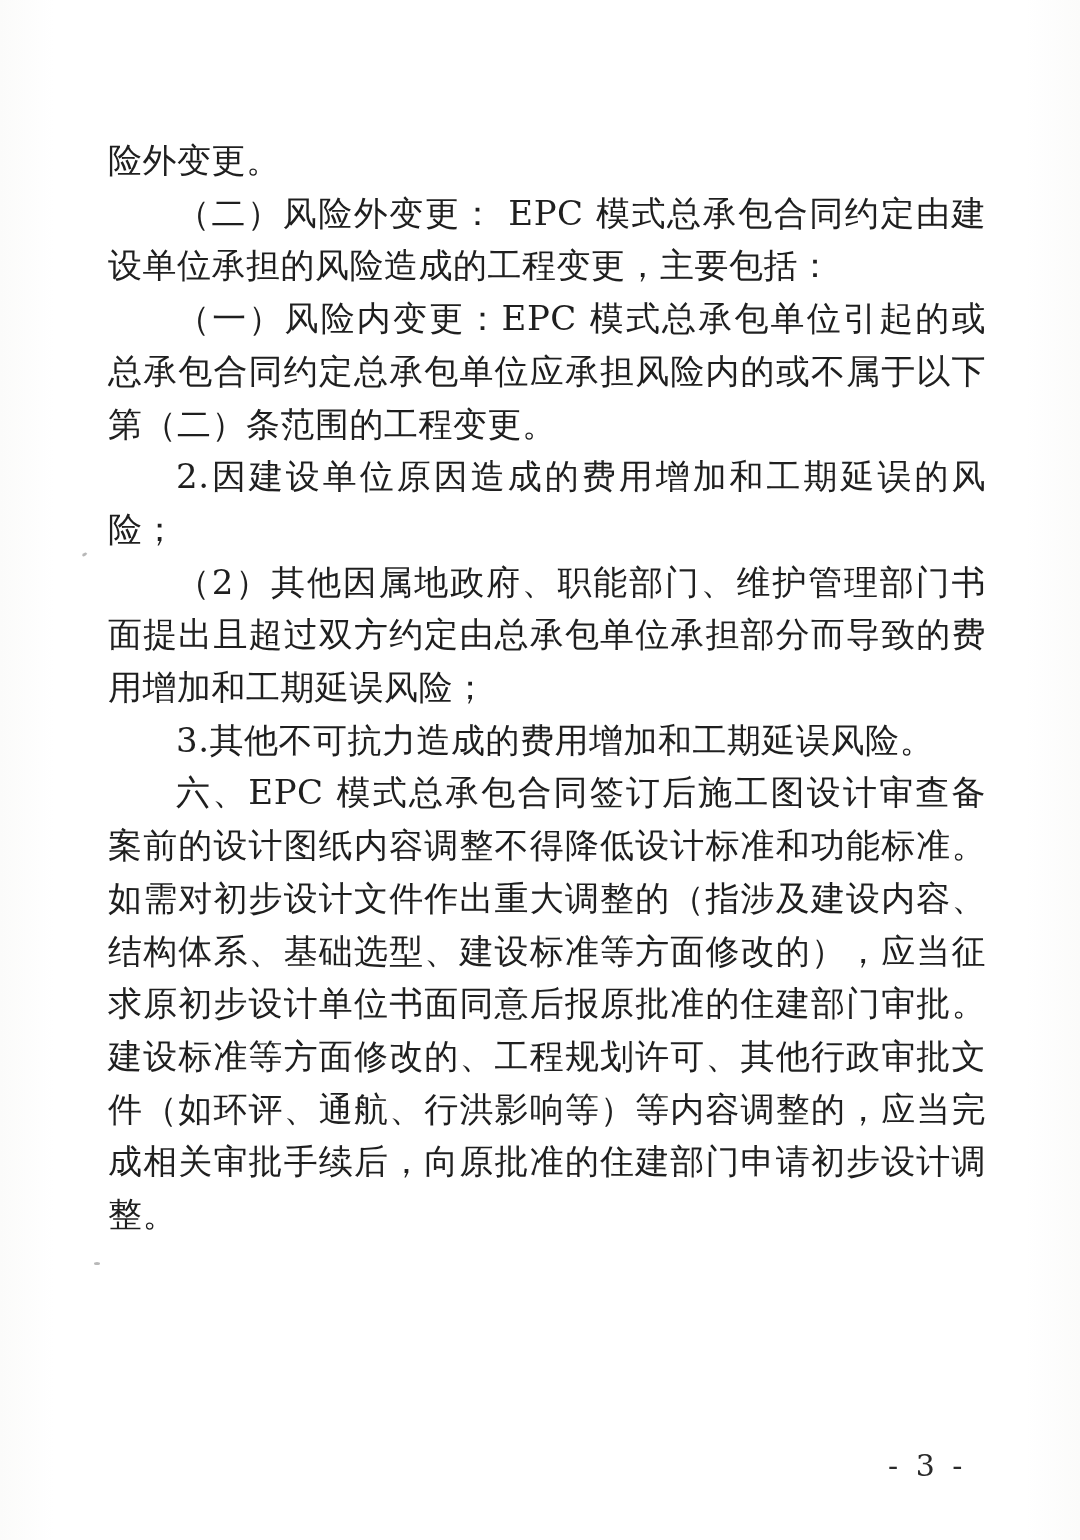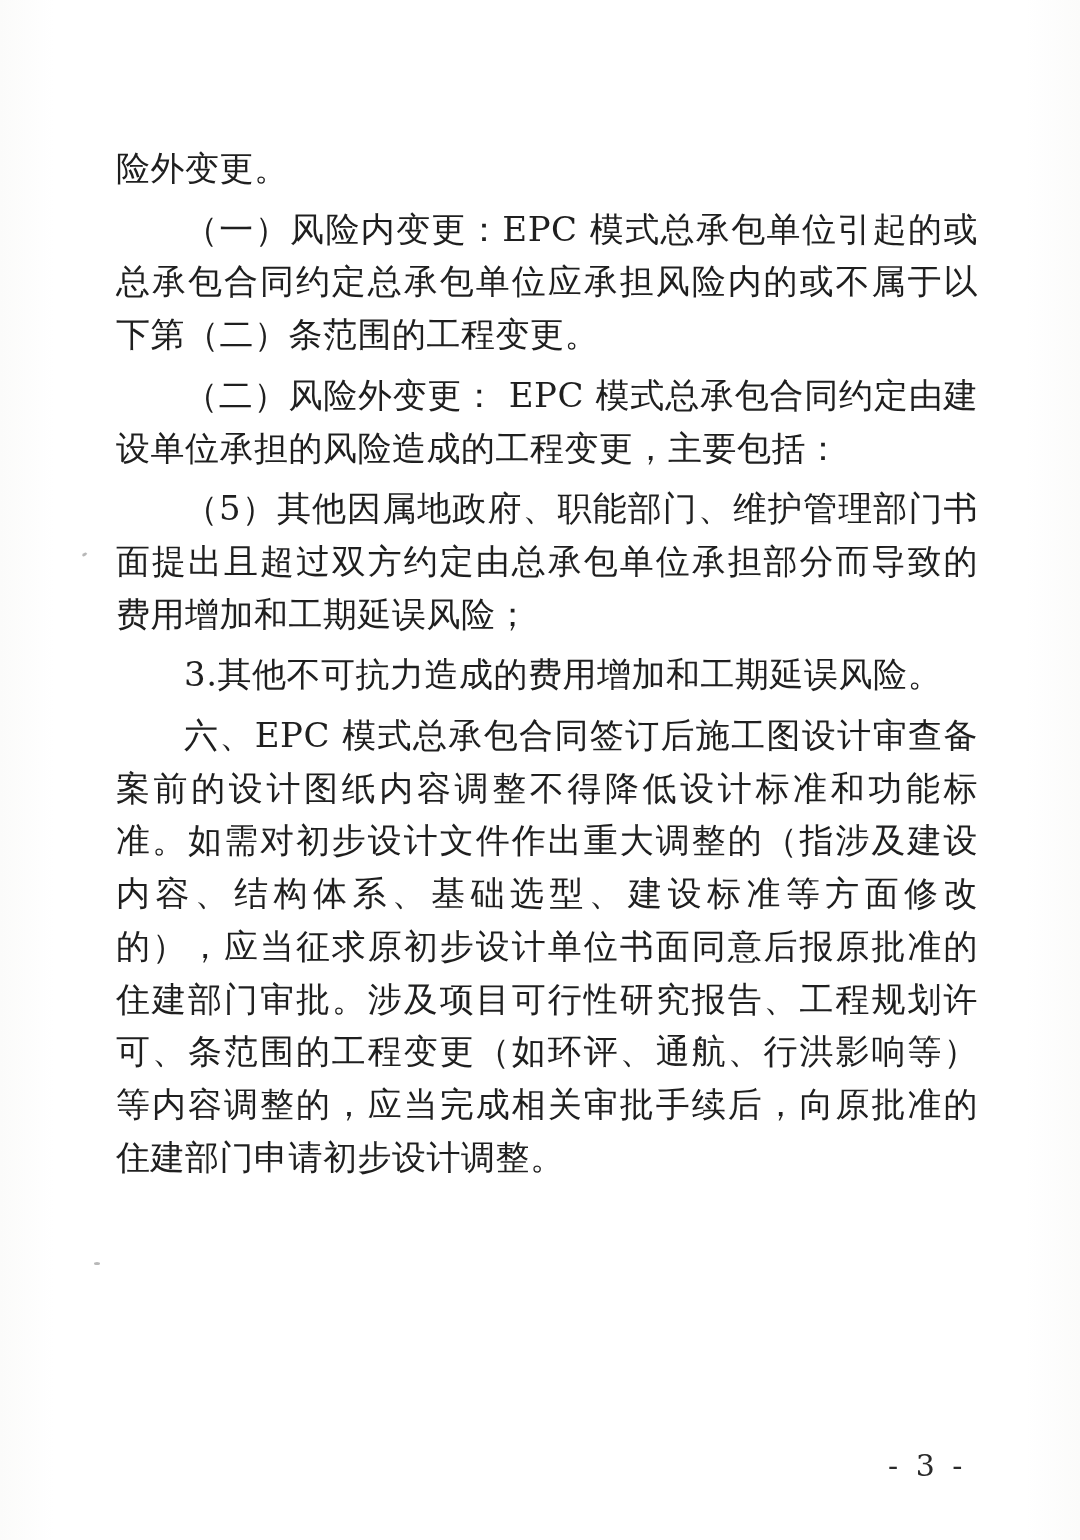--- a/index.html
+++ b/index.html
@@ -20,21 +20,21 @@
     position: absolute;
     left: 108px;
     top: 134px;
     width: 878px;
     font-size: 34px;
     line-height: 52.7px;
     text-align: justify;
     letter-spacing: 0.5px;
   }
   .para {
-    margin: 8px;
+    margin: 0;
     padding: 0;
   }
   .para.indent {
     text-indent: 2em;
   }
   .page-number {
     position: absolute;
     left: 888px;
     top: 1448px;
     font-size: 30px;
@@ -52,20 +52,21 @@
   .speck-2 { left: 94px;  top: 1262px; width: 6px; height: 3px; }
 </style>
 </head>
 <body>
 
 <div class="page">
   <div class="speck speck-1"></div>
   <div class="speck speck-2"></div>
   <div class="content">
       <p class="para">险外变更。</p>
+      <p class="para indent">（二）风险外变更： EPC 模式总承包合同约定由建设单位承担的风险造成的工程变更，主要包括：</p>
       <p class="para indent">（一）风险内变更：EPC 模式总承包单位引起的或总承包合同约定总承包单位应承担风险内的或不属于以下第（二）条范围的工程变更。</p>
-      <p class="para indent">（二）风险外变更： EPC 模式总承包合同约定由建设单位承担的风险造成的工程变更，主要包括：</p>
-      <p class="para indent">（5）其他因属地政府、职能部门、维护管理部门书面提出且超过双方约定由总承包单位承担部分而导致的费用增加和工期延误风险；</p>
+      <p class="para indent">2.因建设单位原因造成的费用增加和工期延误的风险；</p>
+      <p class="para indent">（2）其他因属地政府、职能部门、维护管理部门书面提出且超过双方约定由总承包单位承担部分而导致的费用增加和工期延误风险；</p>
       <p class="para indent">3.其他不可抗力造成的费用增加和工期延误风险。</p>
-      <p class="para indent">六、EPC 模式总承包合同签订后施工图设计审查备案前的设计图纸内容调整不得降低设计标准和功能标准。如需对初步设计文件作出重大调整的（指涉及建设内容、结构体系、基础选型、建设标准等方面修改的），应当征求原初步设计单位书面同意后报原批准的住建部门审批。涉及项目可行性研究报告、工程规划许可、条范围的工程变更（如环评、通航、行洪影响等）等内容调整的，应当完成相关审批手续后，向原批准的住建部门申请初步设计调整。</p>
+      <p class="para indent">六、EPC 模式总承包合同签订后施工图设计审查备案前的设计图纸内容调整不得降低设计标准和功能标准。如需对初步设计文件作出重大调整的（指涉及建设内容、结构体系、基础选型、建设标准等方面修改的），应当征求原初步设计单位书面同意后报原批准的住建部门审批。建设标准等方面修改的、工程规划许可、其他行政审批文件（如环评、通航、行洪影响等）等内容调整的，应当完成相关审批手续后，向原批准的住建部门申请初步设计调整。</p>
     </div>
   <div class="page-number">- 3 -</div>
 </div>
 
 </body></html>

